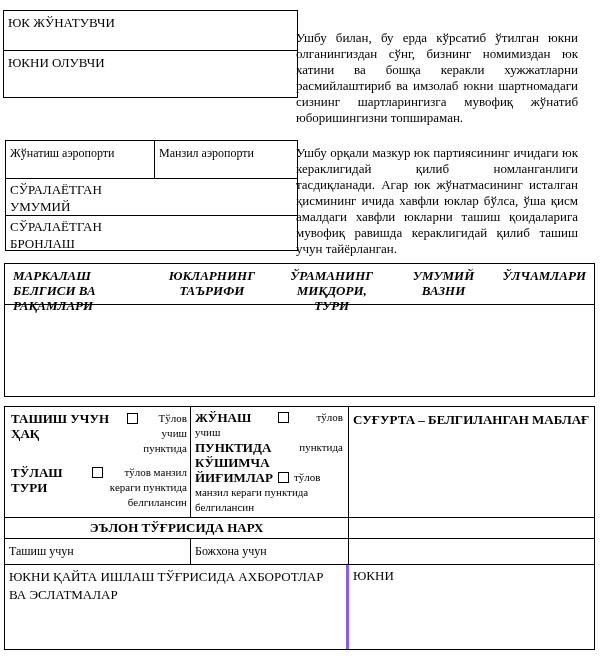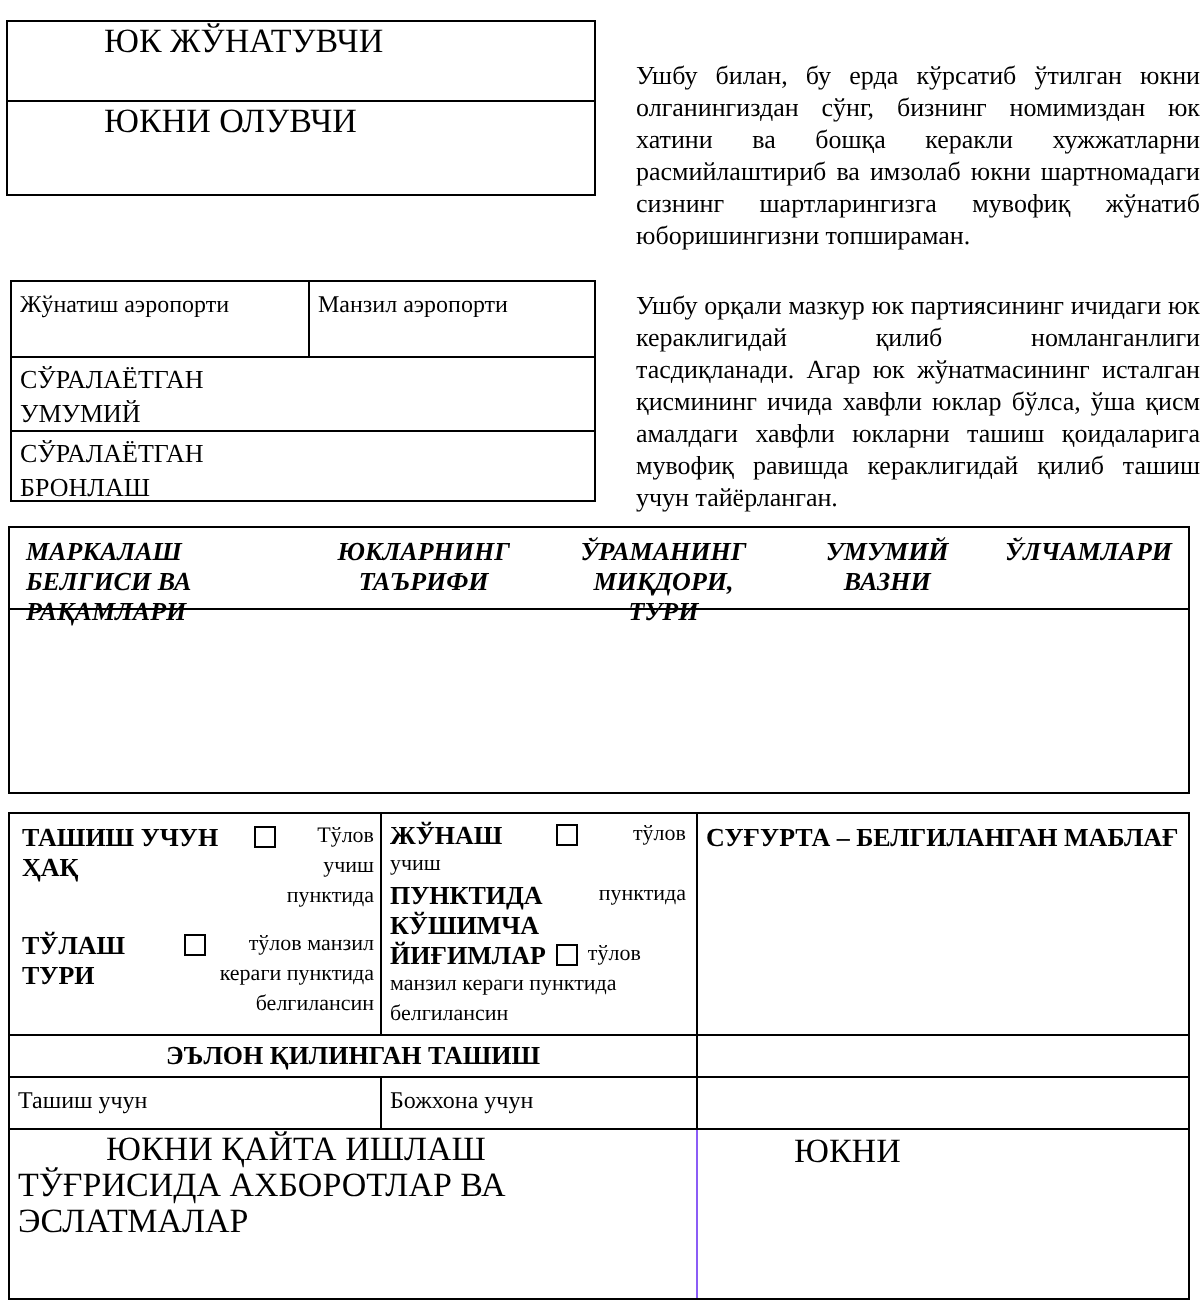--- a/index.html
+++ b/index.html
@@ -2,34 +2,34 @@
 <html><head>
 <meta charset="utf-8">
 <style>
   html,body{margin:0;padding:0;}
   body{
     width:600px;height:656px;background:#ffffff;color:#000000;
     font-family:"Liberation Serif", serif;
     position:relative;overflow:hidden;
   }
   .abs{position:absolute;}
-  .lbl{font-size:17px;line-height:15px;margin-left:44px;}
+  .lbl{font-size:13px;line-height:15px;}
   .lbl-sm{font-size:12px;line-height:14px;}
   .b13{font-size:13px;font-weight:bold;line-height:15px;}
   .small{font-size:11px;line-height:15px;}
   .right{text-align:right;}
   .center{text-align:center;}
 
   
   .consignor-box{left:3px;top:10px;width:293px;height:86px;border:1px solid #000;}
   .consignor-box .row1{height:40px;border-bottom:1px solid #000;padding:2px 4px;box-sizing:border-box;}
   .consignor-box .row2{height:45px;padding:2px 4px;box-sizing:border-box;}
 
   
-  .decl-col{left:318px;top:30px;width:282px;}
+  .decl-col{left:296px;top:30px;width:282px;}
   .decl-col p{margin:0;font-size:13px;line-height:16px;text-align:justify;}
   .decl-col p + p{margin-top:19px;}
 
   
   .routing-table{left:5px;top:140px;width:291px;height:109px;border:1px solid #000;}
   .routing-table .r1{height:37px;display:flex;box-sizing:border-box;}
   .routing-table .r1 .c1{width:149px;border-right:1px solid #000;padding:2px 4px;box-sizing:border-box;}
   .routing-table .r1 .c2{flex:1;padding:2px 4px;box-sizing:border-box;}
   .routing-table .r2{height:37px;border-top:1px solid #000;padding:2px 4px;box-sizing:border-box;}
   .routing-table .r3{height:33px;border-top:1px solid #000;padding:2px 4px;box-sizing:border-box;}
@@ -52,21 +52,21 @@
   .rowA .cellC{flex:1;padding:3px 4px;}
   .rowB{height:21px;border-bottom:1px solid #000;display:flex;box-sizing:border-box;}
   .rowB .left{width:344px;border-right:1px solid #000;box-sizing:border-box;text-align:center;
     font-size:13px;font-weight:bold;line-height:19px;}
   .rowB .rightcell{flex:1;}
   .rowC{height:26px;border-bottom:1px solid #000;display:flex;box-sizing:border-box;}
   .rowC .c1{width:186px;border-right:1px solid #000;box-sizing:border-box;padding:2px 4px;}
   .rowC .c2{width:158px;border-right:1px solid #000;box-sizing:border-box;padding:2px 4px;}
   .rowC .c3{flex:1;}
   .rowD{flex:1;display:flex;}
-  .rowD .left{width:344px;border-right:1px solid #8b5cf6;box-sizing:border-box;padding:2px 6px 0 4px;}
+  .rowD .left{width:344px;border-right:3px solid #8b5cf6;box-sizing:border-box;padding:2px 6px 0 4px;}
   .rowD .rightcell{flex:1;display:flex;flex-direction:column;justify-content:space-between;
     padding:3px 4px 10px 4px;box-sizing:border-box;}
 
   .cb{width:9px;height:9px;border:1px solid #000;display:inline-block;flex:none;background:#fff;}
 
   .flexline{display:flex;}
   .sb{justify-content:space-between;}
   .fe{justify-content:flex-end;}
   .gap4{gap:4px;}
   .gap5{gap:5px;}
@@ -154,21 +154,21 @@
       <div class="small">манзил кераги пунктида</div>
       <div class="small">белгилансин</div>
     </div>
 
     <div class="cellC">
       <span class="b13">СУҒУРТА – БЕЛГИЛАНГАН МАБЛАҒ</span>
     </div>
   </div>
 
   <div class="rowB">
-    <div class="left">ЭЪЛОН ҚИЛИНГАН ТАШИШ</div>
+    <div class="left">ЭЪЛОН ТЎҒРИСИДА НАРХ</div>
     <div class="rightcell"></div>
   </div>
 
   <div class="rowC">
     <div class="c1">
       <span class="lbl-sm">Ташиш учун</span>
     </div>
     <div class="c2">
       <span class="lbl-sm">Божхона учун</span>
     </div>

